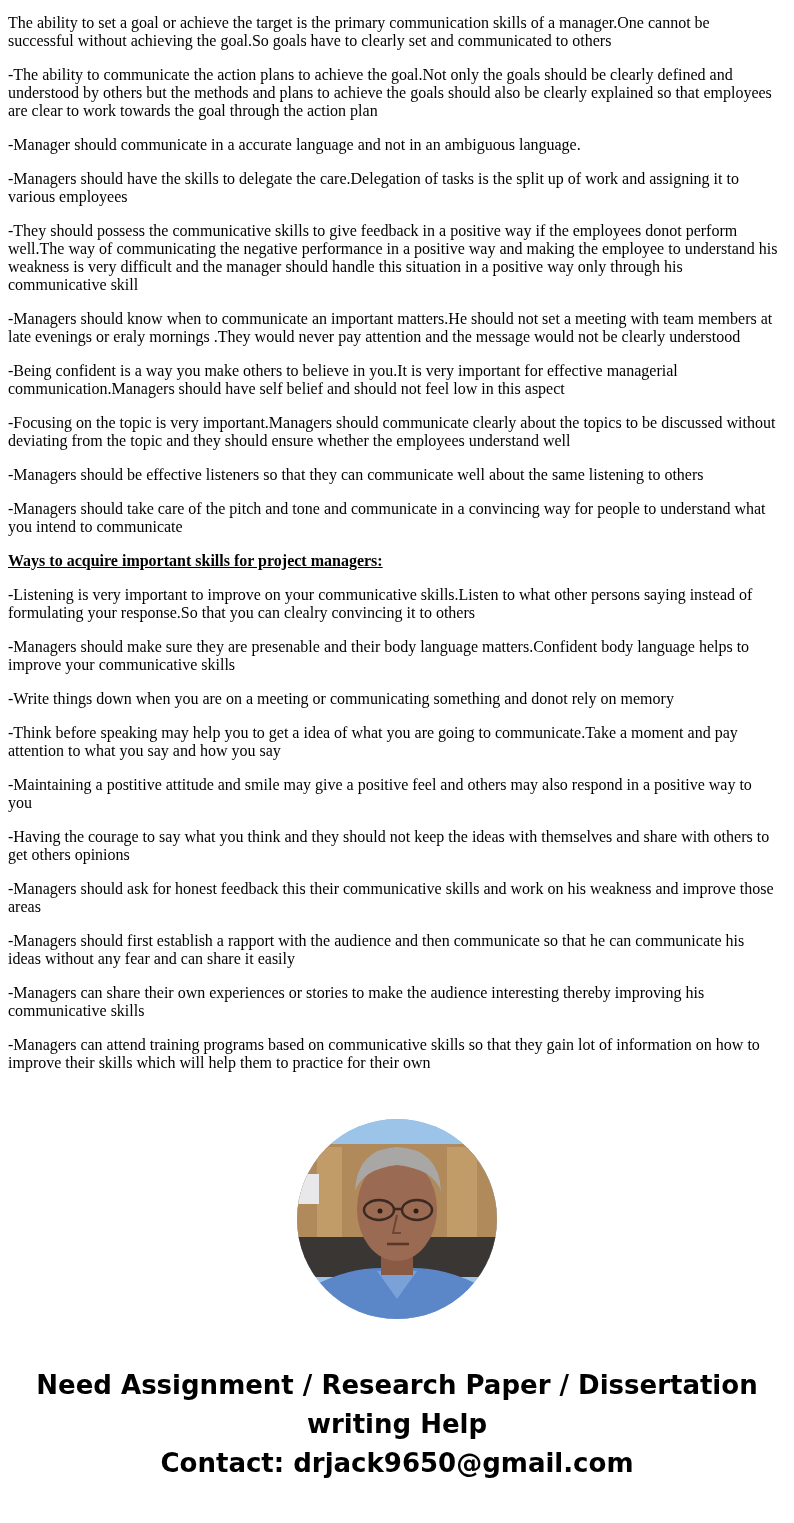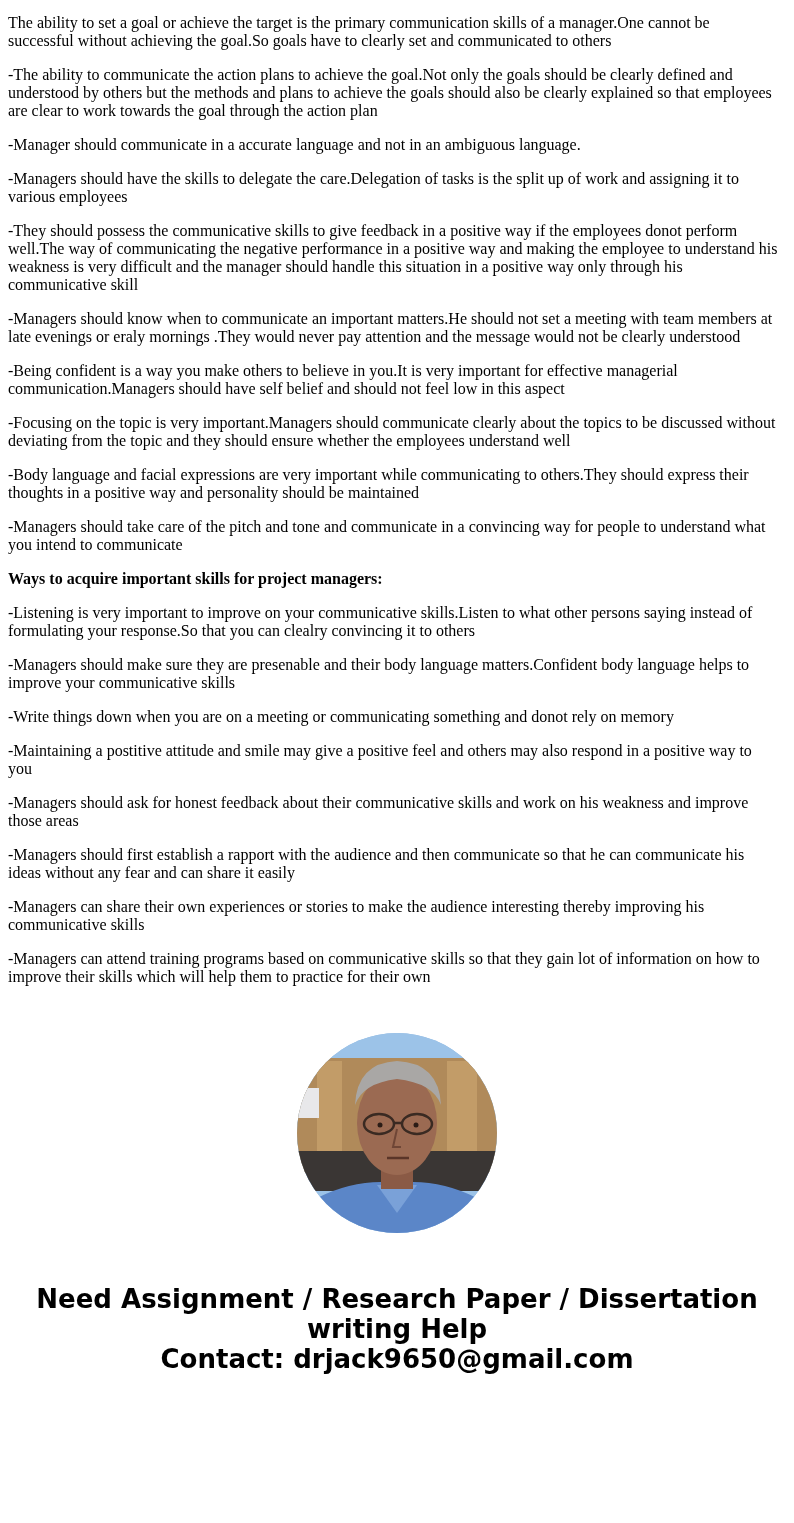--- a/index.html
+++ b/index.html
@@ -5,21 +5,21 @@
     html, body { margin: 0; padding: 0; background: #ffffff; }
     body {
       width: 794px;
       font-family: "Liberation Serif", serif;
       font-size: 16px;
       line-height: 18px;
       color: #000000;
     }
     .content { padding: 14px 16px 0 8px; }
     .content p { margin: 0 0 16px 0; }
-    .content p.heading { font-weight: bold; }
+    .content p.heading { font-weight: bold; text-decoration: underline; }
     .content p.last { margin-bottom: 0; }
     .portrait-wrap {
       display: flex;
       justify-content: center;
       margin-top: 47px;
     }
     .portrait {
       width: 200px; height: 200px; border-radius: 50%;
       overflow: hidden; position: relative;
       background: #8fb7e0;
@@ -28,44 +28,46 @@
     .footer {
       text-align: center;
       font-family: "DejaVu Sans", sans-serif;
       font-weight: bold;
       font-size: 26px;
       line-height: 30px;
       margin-top: 51px;
       padding: 0 20px;
       letter-spacing: 0px;
     }
-    .footer div { margin: 0; }
+    .footer div { margin: 9px; }
   </style>
 </head>
 <body>
 
 <div class="content">
   <p>The ability to set a goal or achieve the target is the primary communication skills of a manager.One cannot be successful without achieving the goal.So goals have to clearly set and communicated to others</p>
   <p>-The ability to communicate the action plans to achieve the goal.Not only the goals should be clearly defined and understood by others but the methods and plans to achieve the goals should also be clearly explained so that employees are clear to work towards the goal through the action plan</p>
   <p>-Manager should communicate in a accurate language and not in an ambiguous language.</p>
   <p>-Managers should have the skills to delegate the care.Delegation of tasks is the split up of work and assigning it to various employees</p>
   <p>-They should possess the communicative skills to give feedback in a positive way if the employees donot perform well.The way of communicating the negative performance in a positive way and making the employee to understand his weakness is very difficult and the manager should handle this situation in a positive way only through his communicative skill</p>
   <p>-Managers should know when to communicate an important matters.He should not set a meeting with team members at late evenings or eraly mornings .They would never pay attention and the message would not be clearly understood</p>
   <p>-Being confident is a way you make others to believe in you.It is very important for effective managerial communication.Managers should have self belief and should not feel low in this aspect</p>
   <p>-Focusing on the topic is very important.Managers should communicate clearly about the topics to be discussed without deviating from the topic and they should ensure whether the employees understand well</p>
-  <p>-Body language and facial expressions are very important while communicating to others.They should express their thoughts in a positive way and personality should be maintained</p>
+  <p>-Managers should be effective listeners so that they can communicate well about the same listening to others</p>
   <p>-Managers should take care of the pitch and tone and communicate in a convincing way for people to understand what you intend to communicate</p>
 
   <p class="heading">Ways to acquire important skills for project managers:</p>
 
   <p>-Listening is very important to improve on your communicative skills.Listen to what other persons saying instead of formulating your response.So that you can clealry convincing it to others</p>
   <p>-Managers should make sure they are presenable and their body language matters.Confident body language helps to improve your communicative skills</p>
   <p>-Write things down when you are on a meeting or communicating something and donot rely on memory</p>
+  <p>-Think before speaking may help you to get a idea of what you are going to communicate.Take a moment and pay attention to what you say and how you say</p>
   <p>-Maintaining a postitive attitude and smile may give a positive feel and others may also respond in a positive way to you</p>
-  <p>-Managers should ask for honest feedback about their communicative skills and work on his weakness and improve those areas</p>
+  <p>-Having the courage to say what you think and they should not keep the ideas with themselves and share with others to get others opinions</p>
+  <p>-Managers should ask for honest feedback this their communicative skills and work on his weakness and improve those areas</p>
   <p>-Managers should first establish a rapport with the audience and then communicate so that he can communicate his ideas without any fear and can share it easily</p>
   <p>-Managers can share their own experiences or stories to make the audience interesting thereby improving his communicative skills</p>
   <p class="last">-Managers can attend training programs based on communicative skills so that they gain lot of information on how to improve their skills which will help them to practice for their own</p>
 </div>
 
 <div class="portrait-wrap">
   <div class="portrait" aria-label="portrait-photo">
     <svg width="200" height="200" viewBox="0 0 200 200">
 
       <rect x="0" y="0" width="200" height="200" fill="#9cc3e8"></rect>

